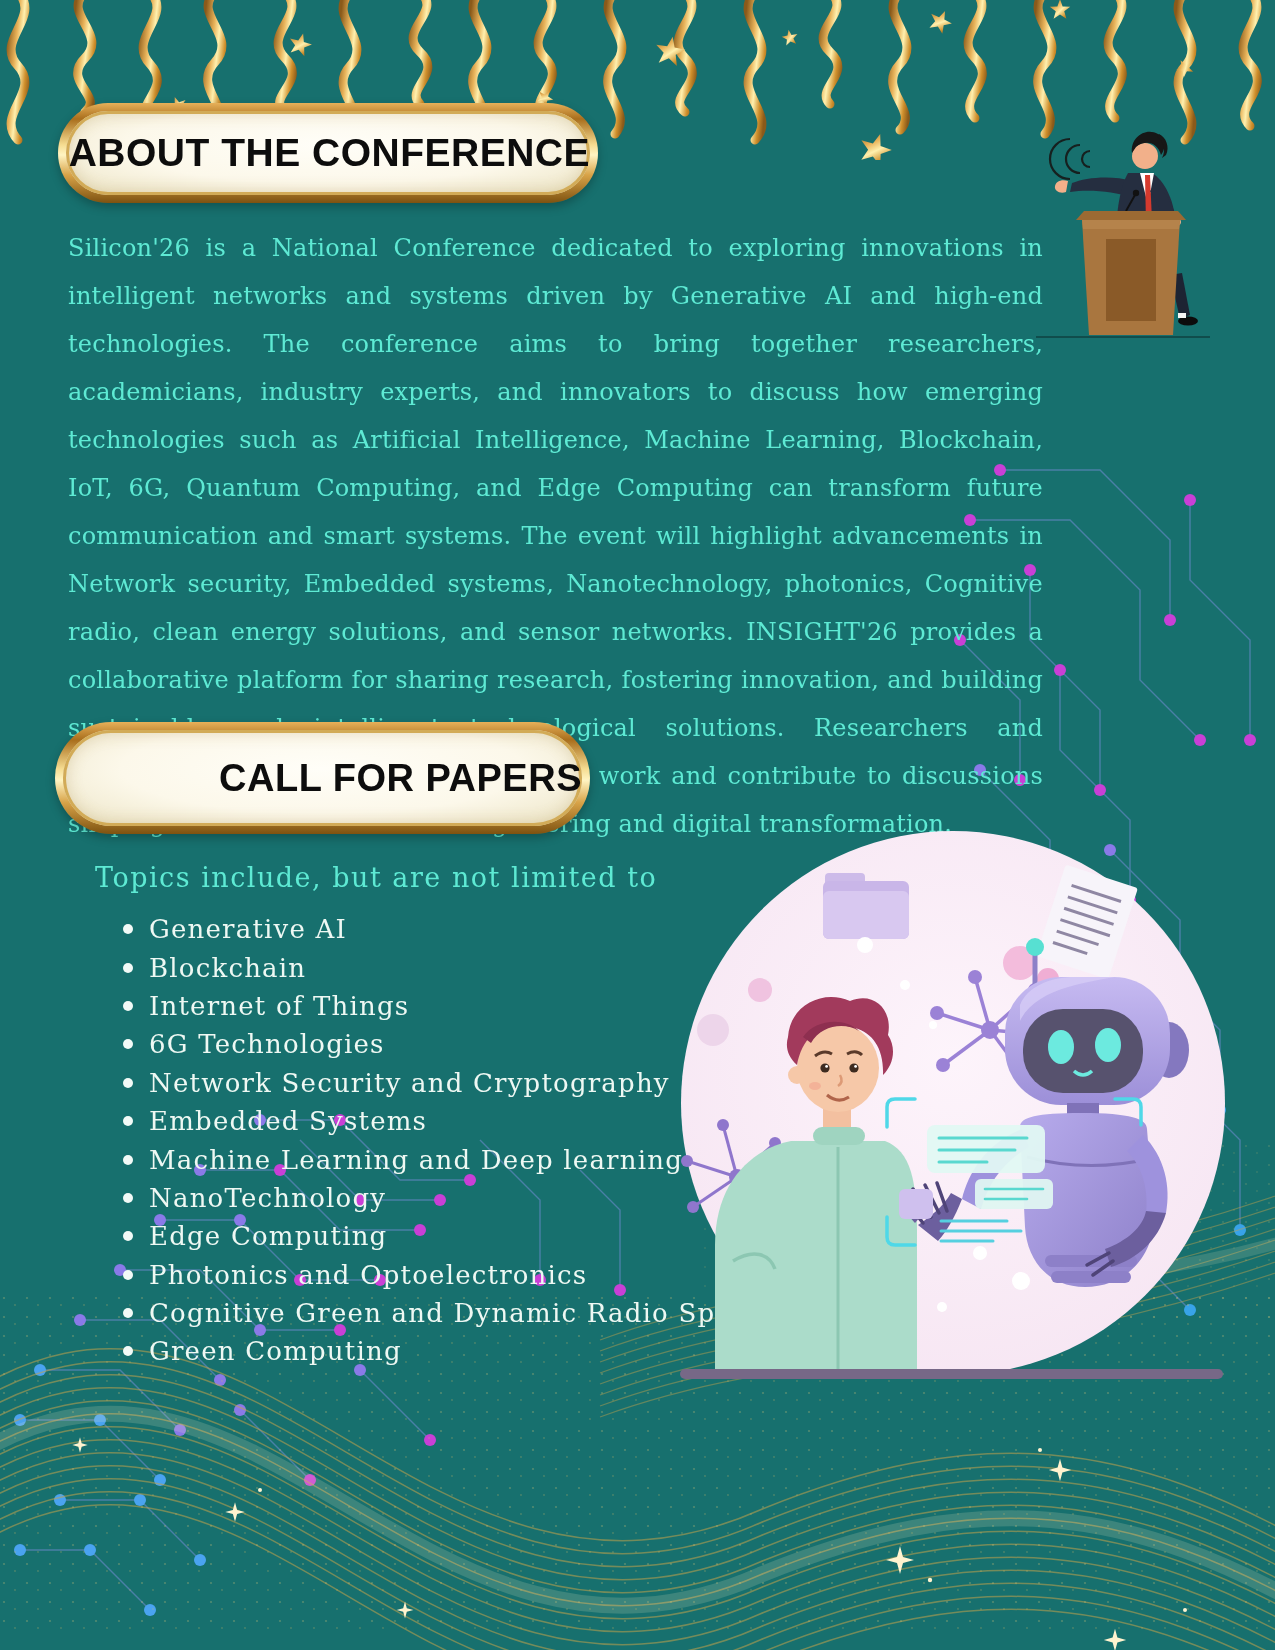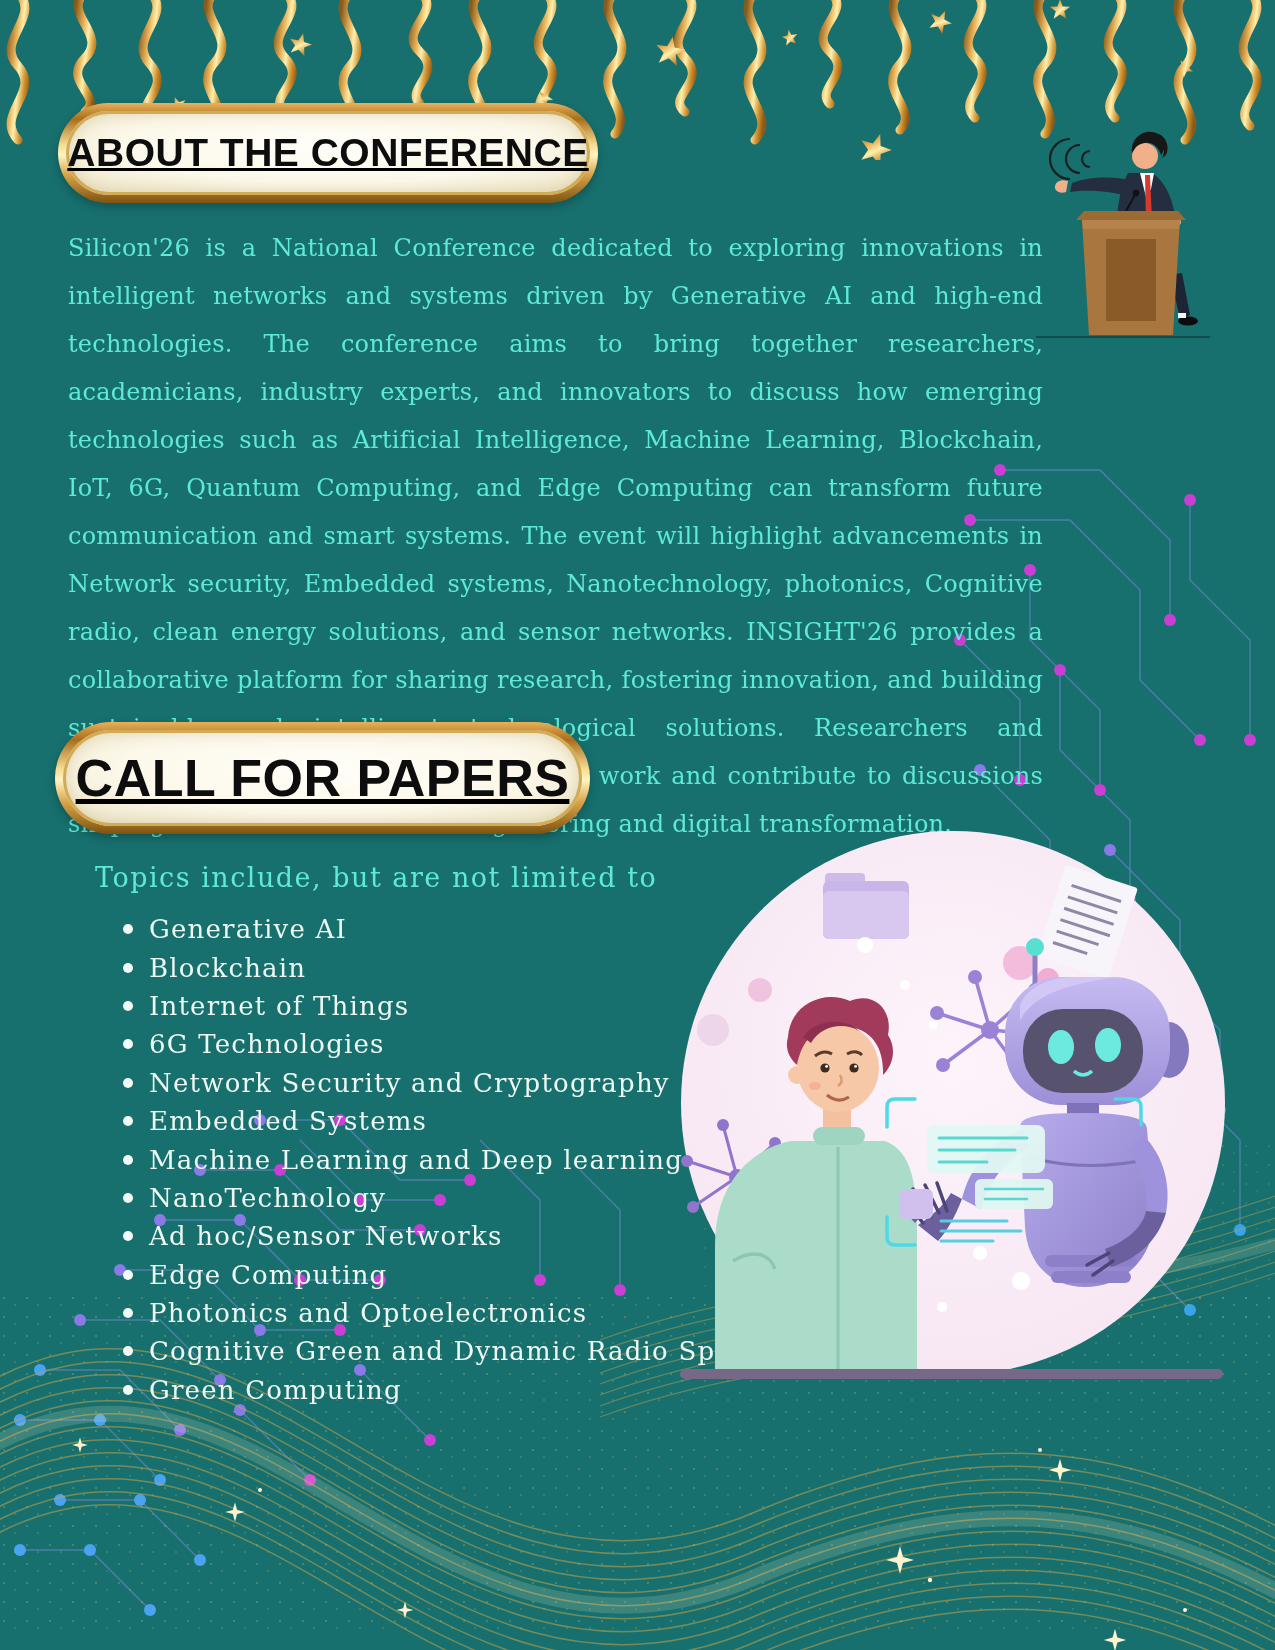--- a/index.html
+++ b/index.html
@@ -17,23 +17,22 @@
     border-radius:70px;
     padding:8px;
     background:linear-gradient(180deg,#e7b059 0%,#a96e1c 16%,#f6dd92 42%,#fff4c2 52%,#d8a348 72%,#7e5210 100%);
     box-shadow:0 4px 10px rgba(0,0,0,.25);
   }
   .gold-pill .inner{
     width:100%;height:100%;
     border-radius:62px;
     background:radial-gradient(ellipse at 50% 40%, #fffef8 0%, #fcf8ea 55%, #ebe3c2 100%);
     box-shadow:inset 0 0 0 3px #d2ab57, inset 0 0 18px rgba(150,110,30,.30);
-    display:flex;align-items:center;justify-content:center;
+    display:flex;align-items:center;justify-content:flex-end;
     box-sizing:border-box;
-    text-decoration:underline;
   }
   .badge-text{
     font-family:"Liberation Sans", sans-serif;
     font-weight:bold;
     color:#0d0d0d;
     letter-spacing:.5px;
   }
   
   .about-paragraph{
     left:68px;top:224px;width:975px;
@@ -333,21 +332,21 @@
       <circle cx="108" cy="68" r="3.2" fill="#111"></circle>
       <polygon points="56,86 150,86 158,95 48,95" fill="#9c6a33"></polygon>
       <polygon points="54,95 152,95 145,210 61,210" fill="#a9763f"></polygon>
       <rect x="78" y="114" width="50" height="82" fill="#8a5a28"></rect>
       <polygon points="54,95 152,95 151,104 55,104" fill="#b5834b"></polygon>
     </g>
   </svg>
 
   <div class="gold-pill" style="left:55px;top:722px;width:535px;height:112px;box-sizing:border-box;">
     <div class="inner">
-      <span class="badge-text" style="font-size:52px;">CALL FOR PAPERS</span>
+      <span class="badge-text" style="font-size:38px;">CALL FOR PAPERS</span>
     </div>
   </div>
 
   <div class="abs topics-intro">Topics include, but are not limited to</div>
 
   <ul class="abs topics-list">
     <li>
         <span class="bullet"></span>
         <span>Generative AI</span>
       </li>
@@ -371,24 +370,20 @@
         <span class="bullet"></span>
         <span>Embedded Systems</span>
       </li>
     <li>
         <span class="bullet"></span>
         <span>Machine Learning and Deep learning</span>
       </li>
     <li>
         <span class="bullet"></span>
         <span>NanoTechnology</span>
-      </li>
-    <li>
-        <span class="bullet"></span>
-        <span>Ad hoc/Sensor Networks</span>
       </li>
     <li>
         <span class="bullet"></span>
         <span>Edge Computing</span>
       </li>
     <li>
         <span class="bullet"></span>
         <span>Photonics and Optoelectronics</span>
       </li>
     <li>

